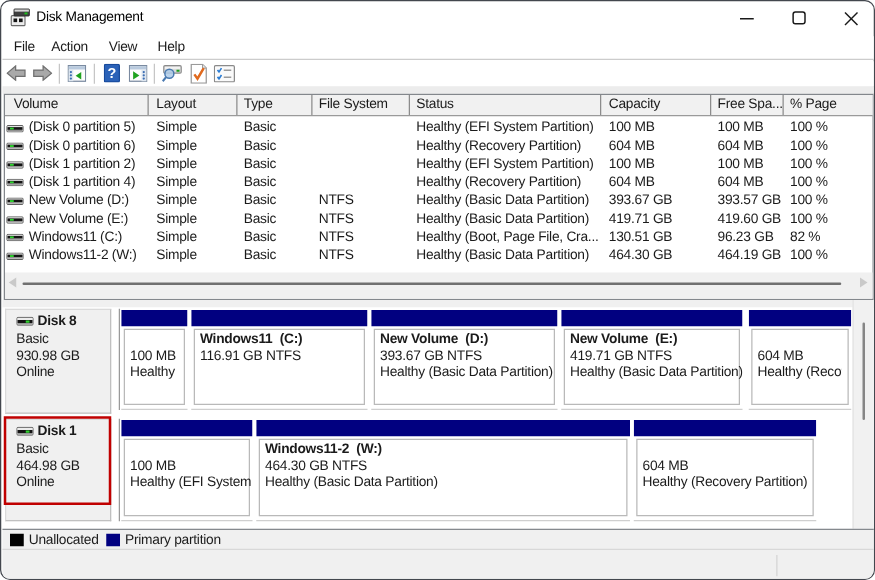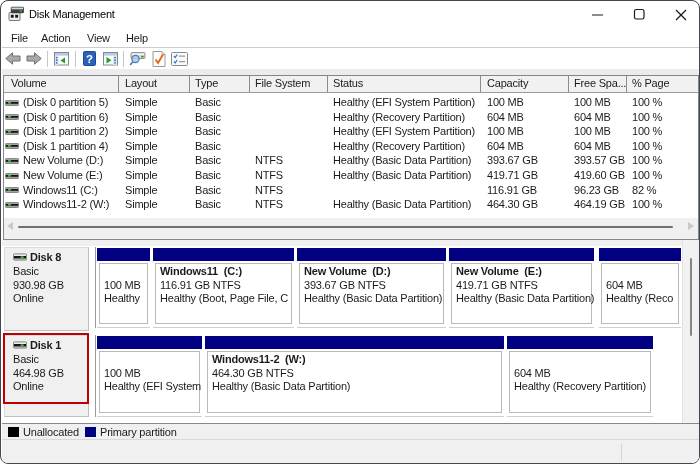--- a/index.html
+++ b/index.html
@@ -221,21 +221,22 @@
     <svg class="abs" style="left:1px;top:4.5px" width="14" height="6" viewBox="0 0 14 6">
           <rect x="0.4" y="0.4" width="13.2" height="5.2" rx="1" fill="#e3e3e3" stroke="#606060" stroke-width="0.8"></rect>
           <rect x="1" y="1.7" width="12" height="2.2" fill="#141414"></rect>
           <rect x="3" y="2.1" width="3" height="1.5" fill="#2fd42f"></rect>
           <rect x="1" y="3.9" width="12" height="0.9" fill="#8f8f8f"></rect>
         </svg>
     <span class="t" style="left:19px;top:1px;">Windows11 (C:)</span>
     <span class="t" style="left:121px;top:1px;">Simple</span>
     <span class="t" style="left:191px;top:1px;">Basic</span>
     <span class="t" style="left:251px;top:1px;">NTFS</span>
-    <span class="t" style="left:483px;top:1px;">116.91 GB</span>
+    <span class="t" style="left:329px;top:1px;">Healthy (Boot, Page File, Cra...</span>
+    <span class="t" style="left:483px;top:1px;">130.51 GB</span>
     <span class="t" style="left:570px;top:1px;">96.23 GB</span>
     <span class="t" style="left:628px;top:1px;">82 %</span>
   </div>
   <div class="abs" style="left:3px;top:196.2px;width:694px;height:15px;">
     <svg class="abs" style="left:1px;top:4.5px" width="14" height="6" viewBox="0 0 14 6">
           <rect x="0.4" y="0.4" width="13.2" height="5.2" rx="1" fill="#e3e3e3" stroke="#606060" stroke-width="0.8"></rect>
           <rect x="1" y="1.7" width="12" height="2.2" fill="#141414"></rect>
           <rect x="3" y="2.1" width="3" height="1.5" fill="#2fd42f"></rect>
           <rect x="1" y="3.9" width="12" height="0.9" fill="#8f8f8f"></rect>
         </svg>
@@ -276,21 +277,20 @@
     <div class="abs navy" style="left:0;top:0;width:53px;height:13px;"></div>
     <div class="abs" style="left:2px;top:15px;width:49px;height:61px;border:1px solid #b9b9b9;"></div>
     <span class="t" style="left:7px;top:31px;">100 MB</span>
     <span class="t" style="left:7px;top:44px;">Healthy</span>
   </div>
   <div class="abs" style="left:152px;top:247px;width:141px;height:80px;overflow:hidden;background:#fff;border-bottom:1px solid #cfcfcf;">
     <div class="abs navy" style="left:0;top:0;width:141px;height:13px;"></div>
     <div class="abs" style="left:2px;top:15px;width:137px;height:61px;border:1px solid #b9b9b9;"></div>
     <span class="t b" style="left:7px;top:17px;">Windows11&nbsp;&nbsp;(C:)</span>
     <span class="t" style="left:7px;top:31px;">116.91 GB NTFS</span>
-    <span class="t" style="left:7px;top:44px;">Healthy (Boot, Page File, C</span>
   </div>
   <div class="abs" style="left:296px;top:247px;width:149px;height:80px;overflow:hidden;background:#fff;border-bottom:1px solid #cfcfcf;">
     <div class="abs navy" style="left:0;top:0;width:149px;height:13px;"></div>
     <div class="abs" style="left:2px;top:15px;width:145px;height:61px;border:1px solid #b9b9b9;"></div>
     <span class="t b" style="left:7px;top:17px;">New Volume&nbsp;&nbsp;(D:)</span>
     <span class="t" style="left:7px;top:31px;">393.67 GB NTFS</span>
     <span class="t" style="left:7px;top:44px;">Healthy (Basic Data Partition)</span>
   </div>
   <div class="abs" style="left:448px;top:247px;width:145px;height:80px;overflow:hidden;background:#fff;border-bottom:1px solid #cfcfcf;">
     <div class="abs navy" style="left:0;top:0;width:145px;height:13px;"></div>

